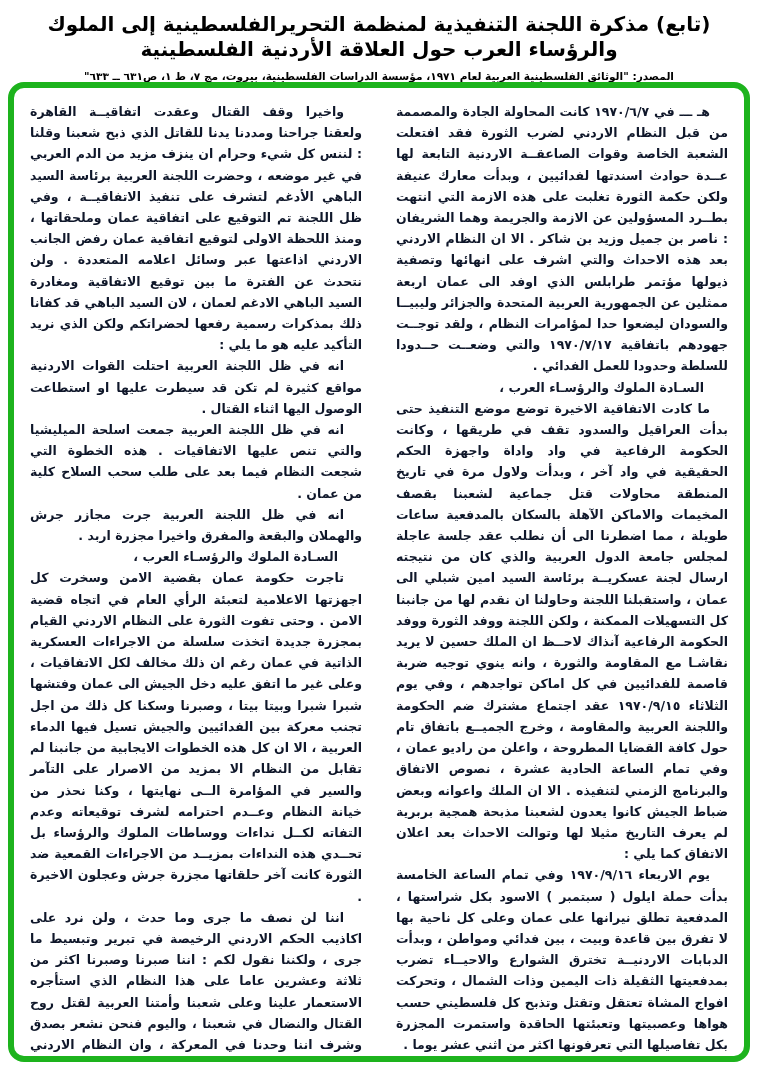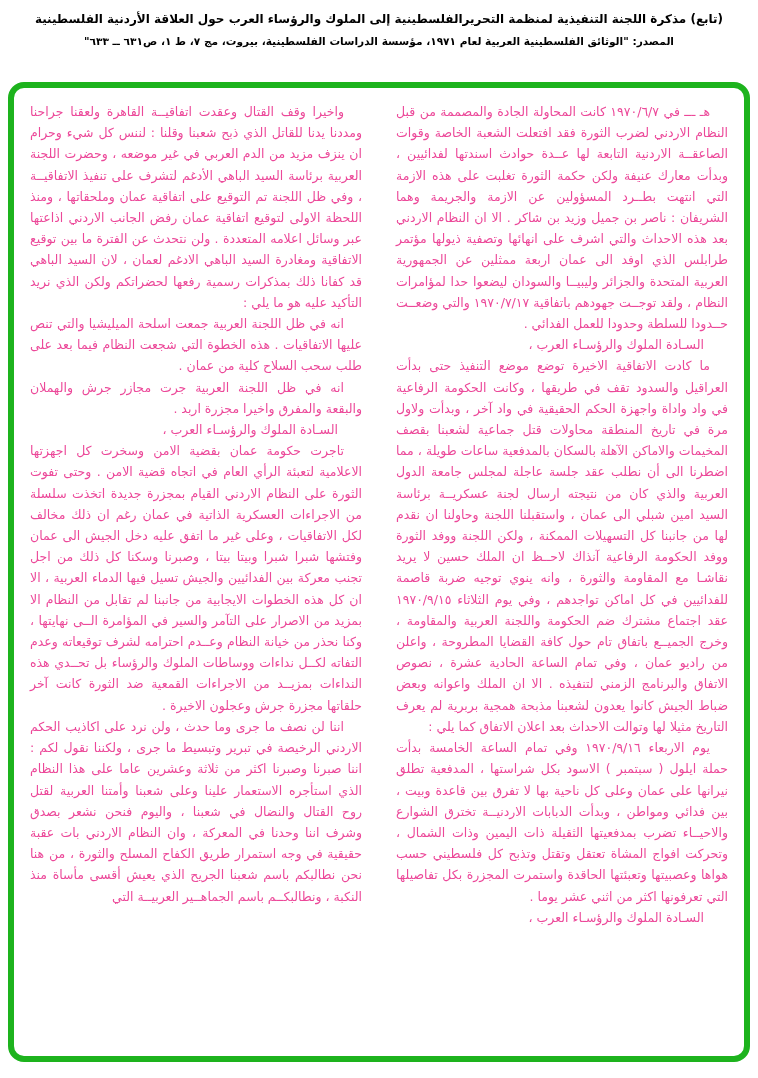--- a/index.html
+++ b/index.html
@@ -8,21 +8,21 @@
     width:758px;height:1078px;
     background:#ffffff;
     font-family:"DejaVu Sans",sans-serif;
     overflow:hidden;
   }
   .header{
     position:absolute;top:12px;left:18px;right:18px;
     text-align:center;direction:rtl;color:#000;
   }
   .title{
-    font-size:12px;font-weight:bold;line-height:1.25;
+    font-size:20px;font-weight:bold;line-height:1.25;
   }
   .source{
     font-size:10.6px;font-weight:bold;margin-top:8px;
   }
   .frame{
     position:absolute;left:8px;right:8px;top:82px;bottom:16px;
     border:6px solid #1db31d;
     border-radius:16px;
     background:#ffffff;
   }
@@ -31,21 +31,22 @@
     padding:13px 16px 8px 16px;
     display:flex;gap:34px;direction:rtl;
     overflow:hidden;
   }
   .col{
     flex:1 1 0;
     min-width:0;
     text-align:justify;
     font-size:12.5px;
     line-height:21.2px;
-    color:#ec4899;
+    color:#0f172a;
+    font-weight:bold;
   }
   .col p{margin:0;text-indent:18px;}
   .col p.salutation{text-indent:24px;}
 </style>
 </head>
 <body>
 
 <div class="page">
 
   <div class="header">
@@ -57,20 +58,21 @@
     <div class="content">
       <div class="col">
           <p class="body">هـ ـــ في ١٩٧٠/٦/٧ كانت المحاولة الجادة والمصممة من قبل النظام الاردني لضرب الثورة فقد افتعلت الشعبة الخاصة وقوات الصاعقــة الاردنية التابعة لها عــدة حوادث اسندتها لفدائيين ، وبدأت معارك عنيفة ولكن حكمة الثورة تغلبت على هذه الازمة التي انتهت بطــرد المسؤولين عن الازمة والجريمة وهما الشريفان : ناصر بن جميل وزيد بن شاكر . الا ان النظام الاردني بعد هذه الاحداث والتي اشرف على انهائها وتصفية ذيولها مؤتمر طرابلس الذي اوفد الى عمان اربعة ممثلين عن الجمهورية العربية المتحدة والجزائر وليبيــا والسودان ليضعوا حدا لمؤامرات النظام ، ولقد توجــت جهودهم باتفاقية ١٩٧٠/٧/١٧ والتي وضعــت حــدودا للسلطة وحدودا للعمل الفدائي .</p>
           <p class="salutation">السـادة الملوك والرؤسـاء العرب ،</p>
           <p class="body">ما كادت الاتفاقية الاخيرة توضع موضع التنفيذ حتى بدأت العراقيل والسدود تقف في طريقها ، وكانت الحكومة الرفاعية في واد واداة واجهزة الحكم الحقيقية في واد آخر ، وبدأت ولاول مرة في تاريخ المنطقة محاولات قتل جماعية لشعبنا بقصف المخيمات والاماكن الآهلة بالسكان بالمدفعية ساعات طويلة ، مما اضطرنا الى أن نطلب عقد جلسة عاجلة لمجلس جامعة الدول العربية والذي كان من نتيجته ارسال لجنة عسكريــة برئاسة السيد امين شبلي الى عمان ، واستقبلنا اللجنة وحاولنا ان نقدم لها من جانبنا كل التسهيلات الممكنة ، ولكن اللجنة ووفد الثورة ووفد الحكومة الرفاعية آنذاك لاحــظ ان الملك حسين لا يريد نقاشـا مع المقاومة والثورة ، وانه ينوي توجيه ضربة قاصمة للفدائيين في كل اماكن تواجدهم ، وفي يوم الثلاثاء ١٩٧٠/٩/١٥ عقد اجتماع مشترك ضم الحكومة واللجنة العربية والمقاومة ، وخرج الجميــع باتفاق تام حول كافة القضايا المطروحة ، واعلن من راديو عمان ، وفي تمام الساعة الحادية عشرة ، نصوص الاتفاق والبرنامج الزمني لتنفيذه . الا ان الملك واعوانه وبعض ضباط الجيش كانوا يعدون لشعبنا مذبحة همجية بربرية لم يعرف التاريخ مثيلا لها وتوالت الاحداث بعد اعلان الاتفاق كما يلي :</p>
           <p class="body">يوم الاربعاء ١٩٧٠/٩/١٦ وفي تمام الساعة الخامسة بدأت حملة ايلول ( سبتمبر ) الاسود بكل شراستها ، المدفعية تطلق نيرانها على عمان وعلى كل ناحية بها لا تفرق بين قاعدة وبيت ، بين فدائي ومواطن ، وبدأت الدبابات الاردنيــة تخترق الشوارع والاحيــاء تضرب بمدفعيتها الثقيلة ذات اليمين وذات الشمال ، وتحركت افواج المشاة تعتقل وتقتل وتذبح كل فلسطيني حسب هواها وعصبيتها وتعبئتها الحاقدة واستمرت المجزرة بكل تفاصيلها التي تعرفونها اكثر من اثني عشر يوما .</p>
           <p class="salutation">السـادة الملوك والرؤسـاء العرب ،</p>
         </div>
       <div class="col">
           <p class="body">واخيرا وقف القتال وعقدت اتفاقيــة القاهرة ولعقنا جراحنا ومددنا يدنا للقاتل الذي ذبح شعبنا وقلنا : لننس كل شيء وحرام ان ينزف مزيد من الدم العربي في غير موضعه ، وحضرت اللجنة العربية برئاسة السيد الباهي الأدغم لتشرف على تنفيذ الاتفاقيــة ، وفي ظل اللجنة تم التوقيع على اتفاقية عمان وملحقاتها ، ومنذ اللحظة الاولى لتوقيع اتفاقية عمان رفض الجانب الاردني اذاعتها عبر وسائل اعلامه المتعددة . ولن نتحدث عن الفترة ما بين توقيع الاتفاقية ومغادرة السيد الباهي الادغم لعمان ، لان السيد الباهي قد كفانا ذلك بمذكرات رسمية رفعها لحضراتكم ولكن الذي نريد التأكيد عليه هو ما يلي :</p>
+          <p class="body">انه في ظل اللجنة العربية احتلت القوات الاردنية مواقع كثيرة لم تكن قد سيطرت عليها او استطاعت الوصول اليها اثناء القتال .</p>
           <p class="body">انه في ظل اللجنة العربية جمعت اسلحة الميليشيا والتي تنص عليها الاتفاقيات . هذه الخطوة التي شجعت النظام فيما بعد على طلب سحب السلاح كلية من عمان .</p>
           <p class="body">انه في ظل اللجنة العربية جرت مجازر جرش والهملان والبقعة والمفرق واخيرا مجزرة اربد .</p>
           <p class="salutation">السـادة الملوك والرؤسـاء العرب ،</p>
           <p class="body">تاجرت حكومة عمان بقضية الامن وسخرت كل اجهزتها الاعلامية لتعبئة الرأي العام في اتجاه قضية الامن . وحتى تفوت الثورة على النظام الاردني القيام بمجزرة جديدة اتخذت سلسلة من الاجراءات العسكرية الذاتية في عمان رغم ان ذلك مخالف لكل الاتفاقيات ، وعلى غير ما اتفق عليه دخل الجيش الى عمان وفتشها شبرا شبرا وبيتا بيتا ، وصبرنا وسكنا كل ذلك من اجل تجنب معركة بين الفدائيين والجيش تسيل فيها الدماء العربية ، الا ان كل هذه الخطوات الايجابية من جانبنا لم تقابل من النظام الا بمزيد من الاصرار على التآمر والسير في المؤامرة الــى نهايتها ، وكنا نحذر من خيانة النظام وعــدم احترامه لشرف توقيعاته وعدم التفاته لكــل نداءات ووساطات الملوك والرؤساء بل تحــدي هذه النداءات بمزيــد من الاجراءات القمعية ضد الثورة كانت آخر حلقاتها مجزرة جرش وعجلون الاخيرة .</p>
           <p class="body">اننا لن نصف ما جرى وما حدث ، ولن نرد على اكاذيب الحكم الاردني الرخيصة في تبرير وتبسيط ما جرى ، ولكننا نقول لكم : اننا صبرنا وصبرنا اكثر من ثلاثة وعشرين عاما على هذا النظام الذي استأجره الاستعمار علينا وعلى شعبنا وأمتنا العربية لقتل روح القتال والنضال في شعبنا ، واليوم فنحن نشعر بصدق وشرف اننا وحدنا في المعركة ، وان النظام الاردني بات عقبة حقيقية في وجه استمرار طريق الكفاح المسلح والثورة ، من هنا نحن نطالبكم باسم شعبنا الجريح الذي يعيش أقسى مأساة منذ النكبة ، ونطالبكــم باسم الجماهــير العربيــة التي</p>
         </div>
     </div>
   </div>
 
 </div>

